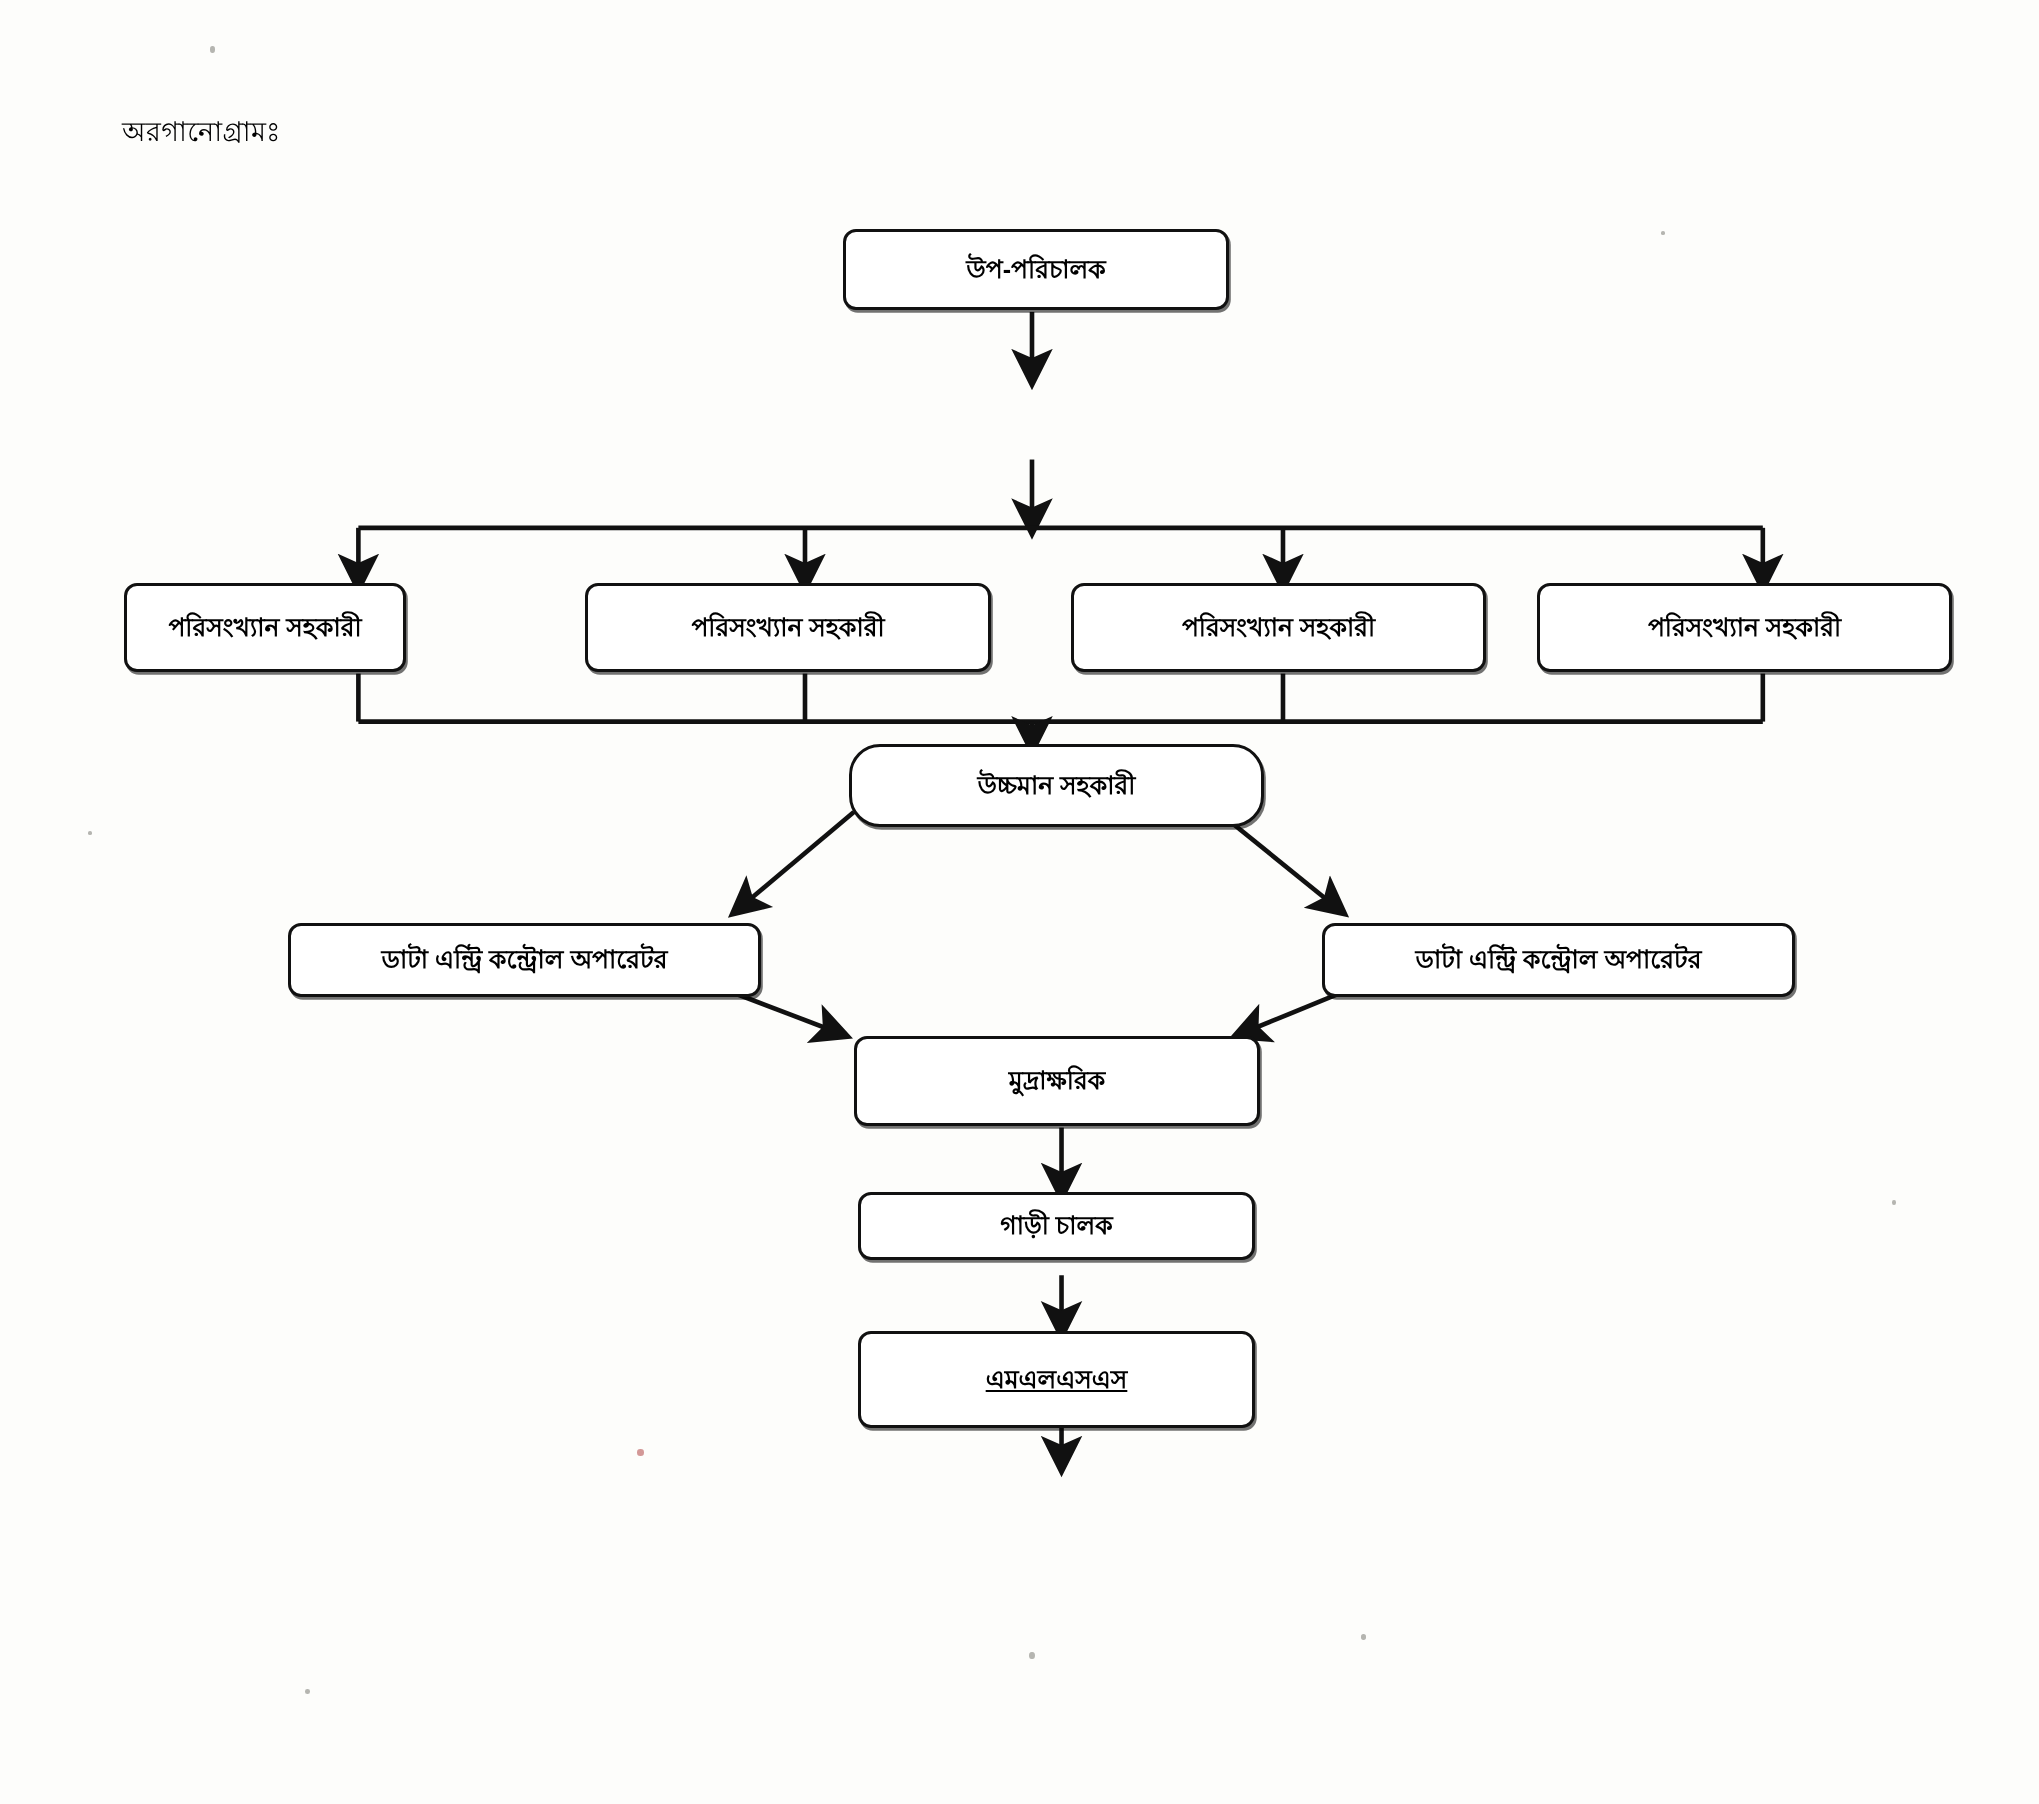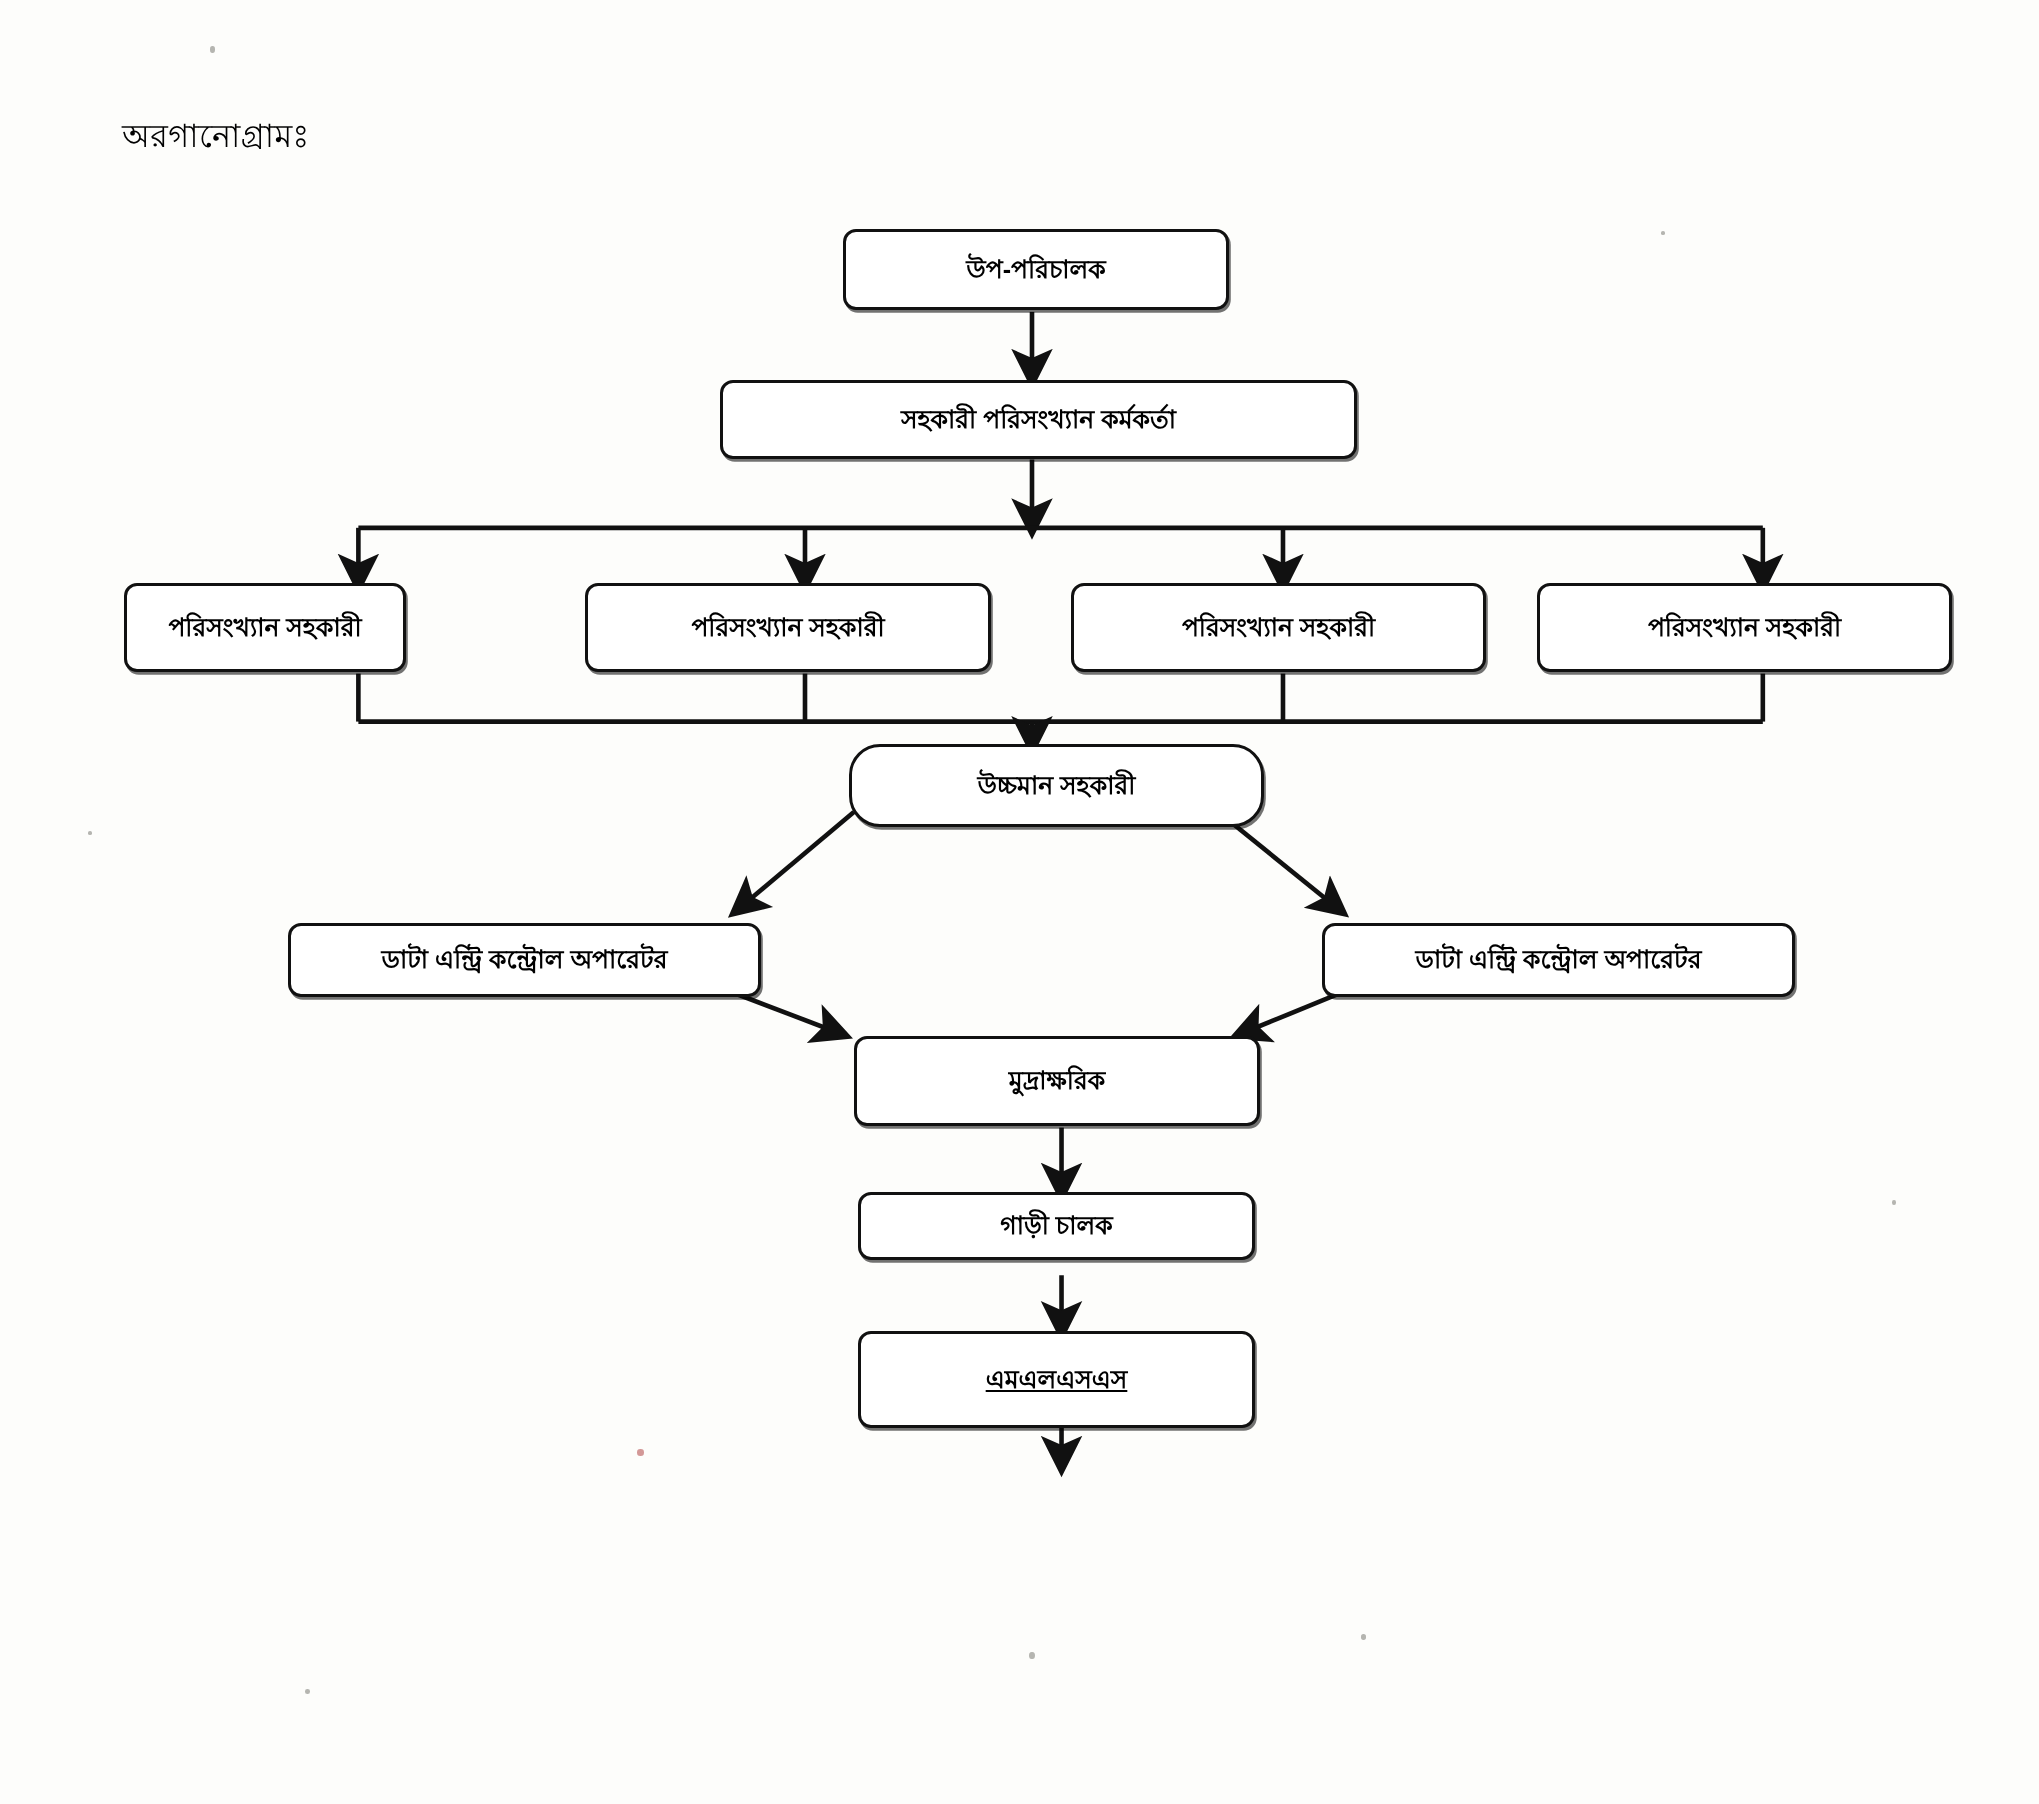--- a/index.html
+++ b/index.html
@@ -18,21 +18,21 @@
   #canvas {
     position: absolute;
     inset: 0;
     background: #fdfdfb;
   }
   
   #org-title {
     position: absolute;
     left: 122px;
     top: 111px;
-    font-size: 32px;
+    font-size: 27px;
     font-weight: 400;
     letter-spacing: 0.5px;
     white-space: nowrap;
   }
   
   #connectors {
     position: absolute;
     left: 0;
     top: 0;
     width: 2040px;
@@ -116,23 +116,20 @@
       <line x1="1150" y1="1382" x2="1150" y2="1440" marker-end="url(#arrow)"></line>
 
       <line x1="1150" y1="1528" x2="1150" y2="1586" marker-end="url(#arrow)"></line>
     </g>
   </svg>
 
   <div class="node" style="left:843px; top:229px; width:386px; height:81px;">
     <span>উপ-পরিচালক</span>
   </div>
 
-  <div class="node" style="left:720px; top:380px; width:637px; height:79px;">
-    <span>সহকারী পরিসংখ্যান কর্মকর্তা</span>
-  </div>
 
   <div class="node" style="left:124px; top:583px; width:282px; height:89px;">
     <span>পরিসংখ্যান সহকারী</span>
   </div>
   <div class="node" style="left:585px; top:583px; width:406px; height:89px;">
     <span>পরিসংখ্যান সহকারী</span>
   </div>
   <div class="node" style="left:1071px; top:583px; width:415px; height:89px;">
     <span>পরিসংখ্যান সহকারী</span>
   </div>

